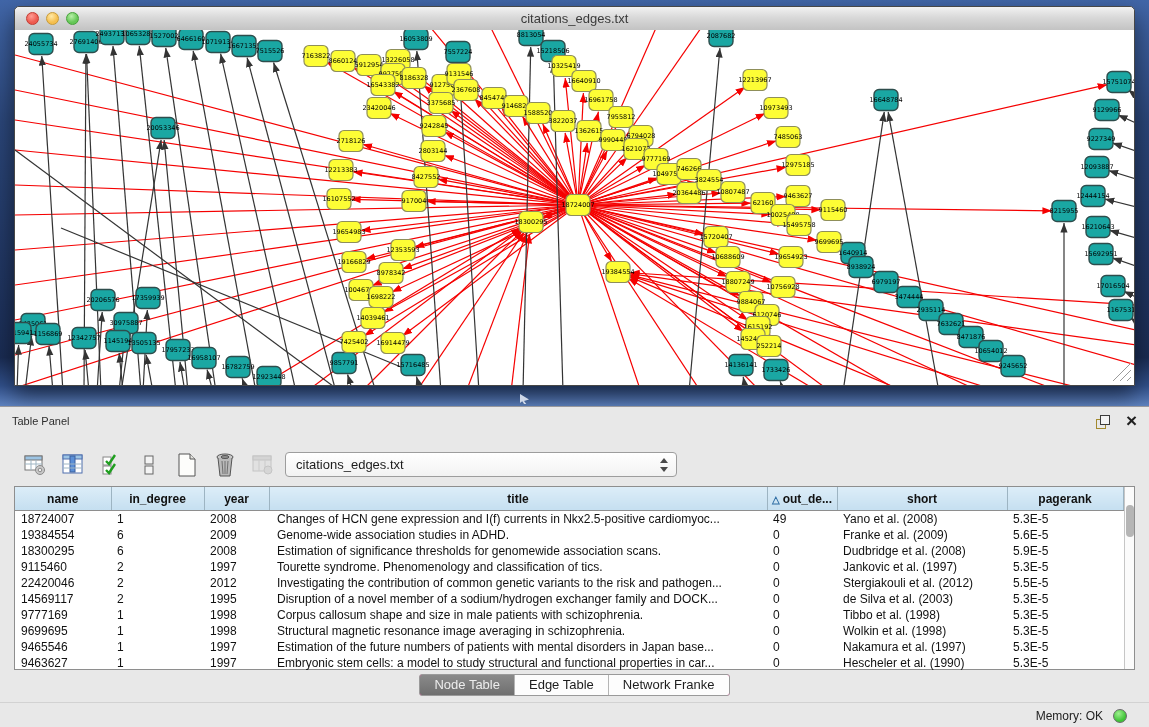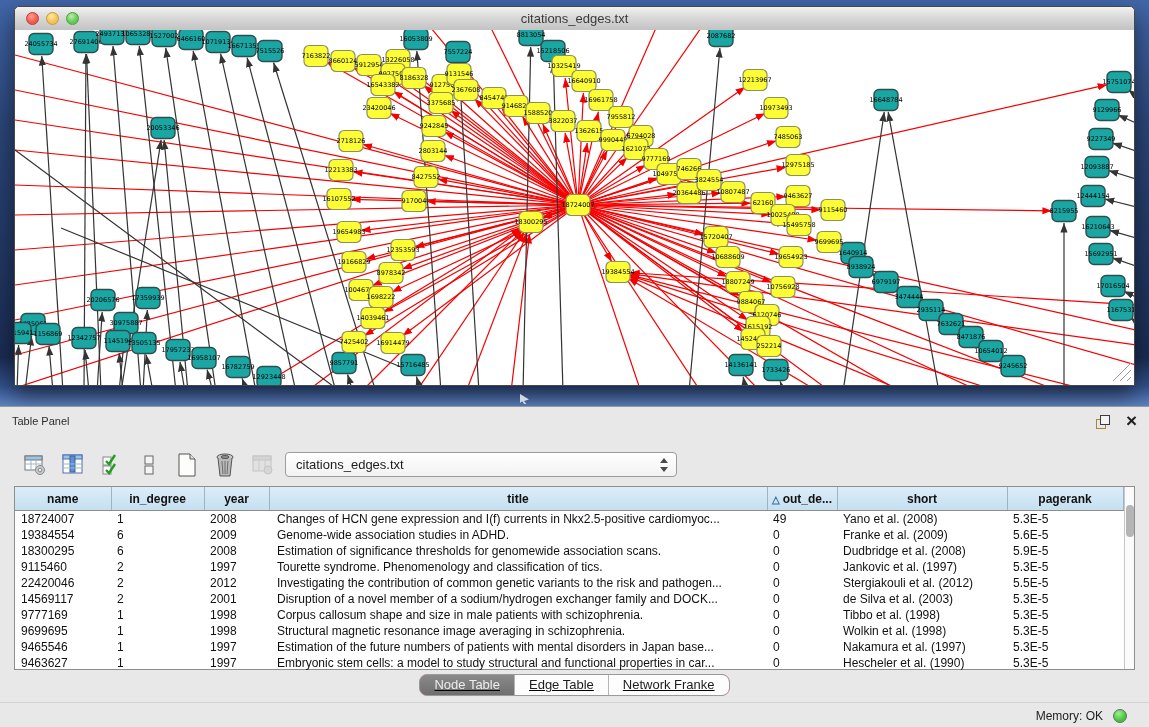--- a/index.html
+++ b/index.html
@@ -59,21 +59,21 @@
   #datatable th{background:linear-gradient(#dcedf8,#c5dff0);border-right:1px solid #9db4c2;
     border-bottom:1px solid #8e8e8e;height:21px;font-weight:bold;font-size:12px;color:#111;
     overflow:hidden;white-space:nowrap;}
   #datatable td{height:16px;padding:0 0 0 6px;overflow:hidden;white-space:nowrap;}
   #datatable td.c-title{padding-left:8px;}
   .sortglyph{color:#2e6da4;font-size:10px;margin-right:3px;}
   #vscroll{width:11px;background:#fbfbfb;border-left:1px solid #c6c6c6;position:relative;}
   #vscroll .thumb{position:absolute;left:1px;top:18px;width:8px;height:32px;border-radius:4px;background:#b5b5b5;}
 
   #tabbar{position:absolute;left:0;top:267px;width:100%;height:26px;display:flex;justify-content:center;}
-  #segment{display:flex;border:1px solid #9a9a9a;border-radius:8px;overflow:hidden;height:20px;background:#ec4899;text-decoration:underline;}
+  #segment{display:flex;border:1px solid #9a9a9a;border-radius:3px;overflow:hidden;height:20px;background:#ec4899;}
   .seg{padding:0 14px;font-size:13px;line-height:20px;color:#1d1d1d;border-right:1px solid #b5b5b5;background:#fdfdfd;}
   .seg:last-child{border-right:none;}
   .seg.active{background:linear-gradient(#8a8a8a,#6f6f6f);color:#ededed;}
 
   #statusbar{position:absolute;left:0;top:295px;width:100%;height:26px;border-top:1px solid #d2d2d2;}
   #mem-label{position:absolute;right:46px;top:0;line-height:26px;font-size:12px;color:#222;}
   #mem-dot{position:absolute;right:22px;top:6px;width:14px;height:14px;border-radius:50%;
     background:radial-gradient(circle at 38% 30%,#9ef08e,#3fc437 65%);border:1px solid #6a6a6a;box-sizing:border-box;}
 </style>
 </head>
@@ -905,21 +905,21 @@
             <td class="c-in_degree">2</td>
             <td class="c-year">2012</td>
             <td class="c-title">Investigating the contribution of common genetic variants to the risk and pathogen...</td>
             <td class="c-out_degree">0</td>
             <td class="c-short">Stergiakouli et al. (2012)</td>
             <td class="c-pagerank">5.5E-5</td>
           </tr>
           <tr>
             <td class="c-name">14569117</td>
             <td class="c-in_degree">2</td>
-            <td class="c-year">2001</td>
+            <td class="c-year">1995</td>
             <td class="c-title">Disruption of a novel member of a sodium/hydrogen exchanger family and DOCK...</td>
             <td class="c-out_degree">0</td>
             <td class="c-short">de Silva et al. (2003)</td>
             <td class="c-pagerank">5.3E-5</td>
           </tr>
           <tr>
             <td class="c-name">9777169</td>
             <td class="c-in_degree">1</td>
             <td class="c-year">1998</td>
             <td class="c-title">Corpus callosum shape and size in male patients with schizophrenia.</td>

